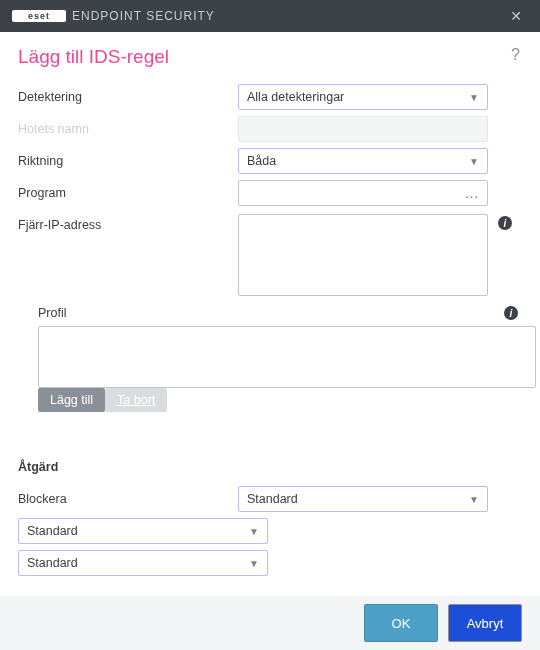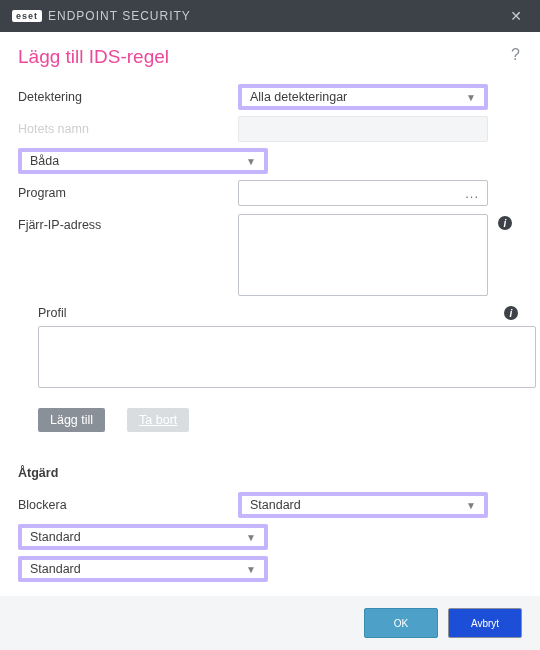--- a/index.html
+++ b/index.html
@@ -1,52 +1,52 @@
 <!DOCTYPE html>
 <html><head>
 <meta charset="utf-8">
 <style>
   * { box-sizing: border-box; margin: 0; padding: 0; font-family: "Segoe UI", Arial, sans-serif; }
   body { width: 540px; height: 650px; background: #fff; overflow: hidden; }
   .titlebar { height: 32px; background: #3d4248; color: #fff; display: flex; align-items: center; padding: 0 8px 0 12px; }
   .logo { display: flex; align-items: center; gap: 6px; }
-  .logo-badge { background: #fff; color: #3d4248; font-size: 9px; font-weight: 700; letter-spacing: 1px; padding: 1px 4px; border-radius: 2px; font-family: Arial, sans-serif; }
+  .logo-badge { background: #fff; color: #3d4248; font-size: 9px; font-weight: 700; letter-spacing: 1px; padding: 1px 16px; border-radius: 2px; font-family: Arial, sans-serif; }
   .logo-text { font-size: 12px; font-weight: 400; letter-spacing: 1px; color: #c8ccd0; }
   .titlebar-spacer { flex: 1; }
   .win-close { width: 32px; height: 32px; display: flex; align-items: center; justify-content: center; cursor: pointer; color: #c8ccd0; font-size: 14px; }
   .content { padding: 14px 18px 0 18px; position: relative; }
   .page-title { font-size: 19px; color: #ec4899; font-weight: 400; margin-bottom: 14px; }
   .help-icon { position: absolute; top: 14px; right: 20px; font-size: 16px; color: #8a8f95; cursor: pointer; }
   .row { display: flex; align-items: center; min-height: 30px; margin-bottom: 2px; }
   .row .label { width: 220px; font-size: 12.5px; color: #3d3d3d; }
   .row .label.muted { color: #cfcfcf; }
   .row .field { flex: 1; position: relative; }
-  .select-box { width: 250px; height: 26px; border: 4px solid #c4b5fd; border-radius: 2px; background: #fff; display: flex; align-items: center; padding: 0 8px; font-size: 12.5px; color: #3d3d3d; cursor: pointer; position: relative; }
+  .select-box { width: 250px; height: 26px; border: 1px solid #c4b5fd; border-radius: 2px; background: #fff; display: flex; align-items: center; padding: 0 8px; font-size: 12.5px; color: #3d3d3d; cursor: pointer; position: relative; }
   .select-box .chev { position: absolute; right: 8px; color: #7a7f85; font-size: 10px; }
   .readonly-box { width: 250px; height: 26px; border: 1px solid #e6e8ea; border-radius: 2px; background: #f4f5f6; }
   .input-box { width: 250px; height: 26px; border: 1px solid #bfc5cb; border-radius: 2px; background: #fff; display: flex; align-items: center; padding: 0 8px; font-size: 12.5px; color: #3d3d3d; position: relative; }
   .input-box .dots { position: absolute; right: 8px; color: #6a6f75; font-size: 13px; cursor: pointer; letter-spacing: 1px; }
   .textarea-box { width: 250px; height: 82px; border: 1px solid #bfc5cb; border-radius: 2px; background: #fff; }
   .row-top { align-items: flex-start; }
   .row-top .label { padding-top: 4px; }
   .info-icon { width: 14px; height: 14px; background: #3d4248; color: #fff; border-radius: 50%; font-size: 10px; font-weight: 700; display: inline-flex; align-items: center; justify-content: center; font-family: Georgia, serif; font-style: italic; cursor: pointer; }
   .info-right { position: absolute; left: 260px; top: 2px; }
   .section-profil { margin-top: 10px; padding-left: 20px; }
   .profil-row { display:flex; align-items:center; }
   .profil-label { font-size: 12.5px; color: #3d3d3d; }
   .profil-info { margin-left:auto; margin-right:4px; }
   .profil-box { width: 498px; height: 62px; border: 1px solid #bfc5cb; border-radius: 2px; background: #fff; margin-top: 6px; }
-  .btn-row { display: flex; gap: 22px; margin-top: 20px; }
+  .btn-row { display: flex; gap: 0; margin-top: 0; }
   .btn-small { height: 24px; padding: 0 12px; font-size: 12.5px; border-radius: 2px; border: none; cursor: pointer; color: #fff; }
   .btn-add { background: #8a9097; }
   .btn-del { background: #d9dde0; color: #fff; cursor: default; text-decoration: underline; }
-  .section-action { margin-top: 34px; }
+  .section-action { margin-top: 48px; }
   .section-head { font-size: 12.5px; font-weight: 700; color: #3d3d3d; margin-bottom: 10px; }
   .footer { position: absolute; bottom: 0; left: 0; right: 0; height: 54px; background: #f4f5f6; display: flex; align-items: center; justify-content: flex-end; padding: 0 18px; gap: 10px; }
-  .btn { min-width: 74px; height: 30px; font-size: 10px; border-radius: 2px; cursor: pointer; border: 1px solid transparent; }
+  .btn { min-width: 74px; height: 38px; font-size: 13px; border-radius: 2px; cursor: pointer; border: 1px solid transparent; }
   .btn-ok { background: #4da0c7; color: #fff; border-color: #3a8cb2; }
   .btn-cancel { background: #1d4ed8; color: #fff; border-color: #8a9097; }
 </style>
 </head>
 <body>
 
 <div class="titlebar">
   <div class="logo">
     <span class="logo-badge">eset</span>
     <span class="logo-text">ENDPOINT SECURITY</span>
@@ -75,20 +75,21 @@
   </div>
 
   <div class="row">
     <div class="label muted">Hotets namn</div>
     <div class="field">
       <div class="readonly-box"></div>
     </div>
   </div>
 
   <div class="row">
+    <div class="label">Riktning</div>
     <div class="field">
       <div class="select-box">
         <span>Båda</span>
         <span class="chev">▼</span>
       </div>
     </div>
   </div>
 
   <div class="row">
     <div class="label">Program</div>

